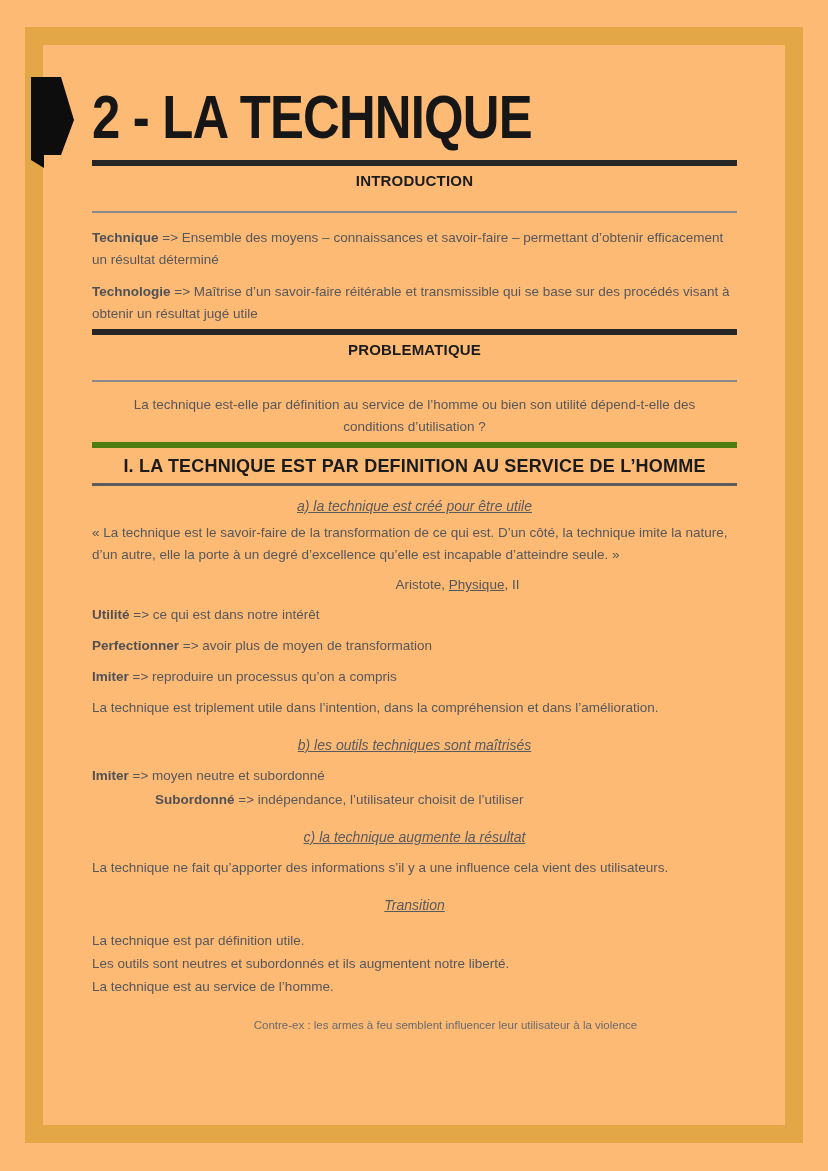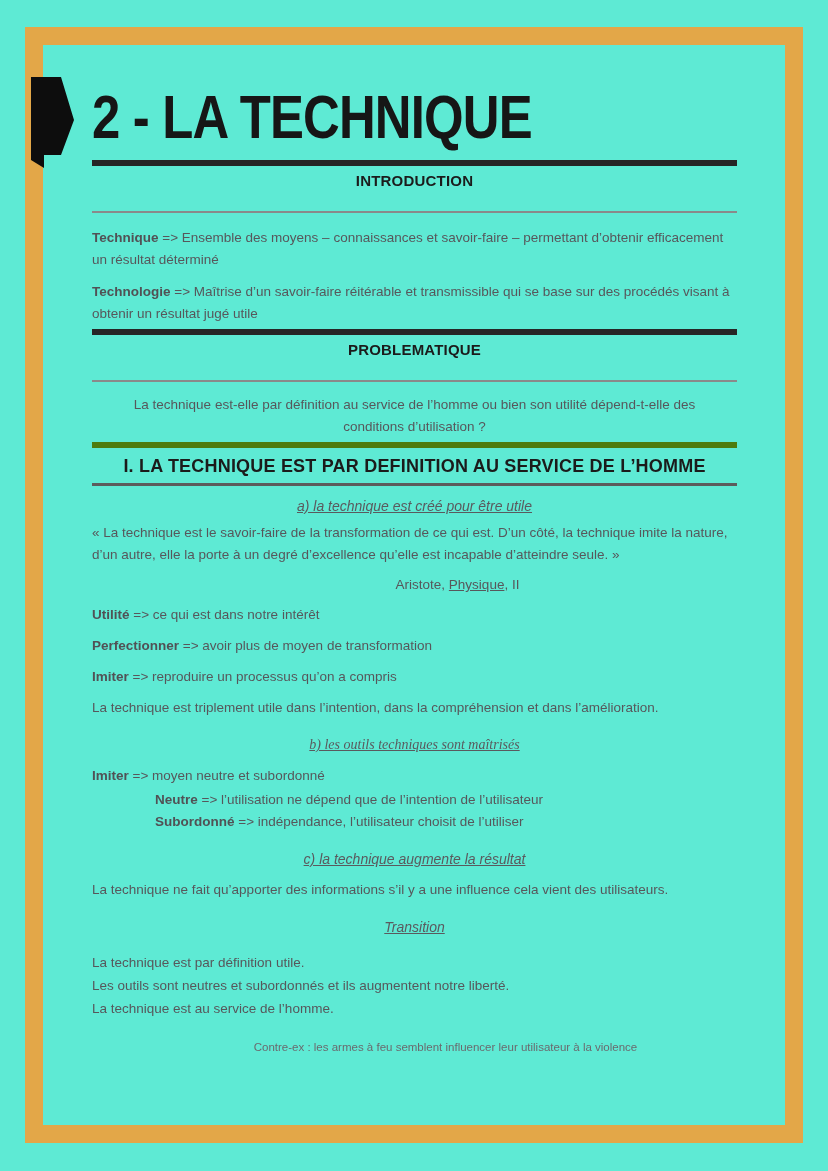--- a/index.html
+++ b/index.html
@@ -1,21 +1,21 @@
 <!DOCTYPE html>
 <html><head>
 <meta charset="utf-8">
 <style>
   * { margin: 0; padding: 0; box-sizing: border-box; }
   html, body { background: #ffffff; }
   .paper {
     position: relative;
     width: 828px;
     height: 1171px;
-    background: #5eead4;
+    background: #fdba74;
     overflow: hidden;
     font-family: "Liberation Sans", sans-serif;
   }
   .frame {
     position: absolute;
     left: 25px;
     top: 27px;
     width: 778px;
     height: 1116px;
     border: 18px solid #E3A748;
@@ -167,31 +167,27 @@
       <span>=&gt; avoir plus de moyen de transformation</span>
     </p>
 
     <p class="def">
       <strong>Imiter</strong>
       <span>=&gt; reproduire un processus qu’on a compris</span>
     </p>
 
     <p class="para group-end">La technique est triplement utile dans l’intention, dans la compréhension et dans l’amélioration.</p>
 
-    <div class="sub-heading" style="margin-bottom:10px;font-family:Liberation Serif, serif;">b) les outils techniques sont maîtrisés</div>
+    <div class="sub-heading" style="margin-bottom:10px;">b) les outils techniques sont maîtrisés</div>
 
     <p class="def" style="margin-bottom:2px;">
       <strong>Imiter</strong>
       <span>=&gt; moyen neutre et subordonné</span>
     </p>
 
-    <p class="def indent" style="margin-bottom:0;">
-      <strong>Neutre</strong>
-      <span>=&gt; l’utilisation ne dépend que de l’intention de l’utilisateur</span>
-    </p>
 
     <p class="def indent group-end">
       <strong>Subordonné</strong>
       <span>=&gt; indépendance, l’utilisateur choisit de l’utiliser</span>
     </p>
 
     <div class="sub-heading" style="margin-bottom:10px;">c) la technique augmente la résultat</div>
 
     <p class="para group-end">La technique ne fait qu’apporter des informations s’il y a une influence cela vient des utilisateurs.</p>
 

